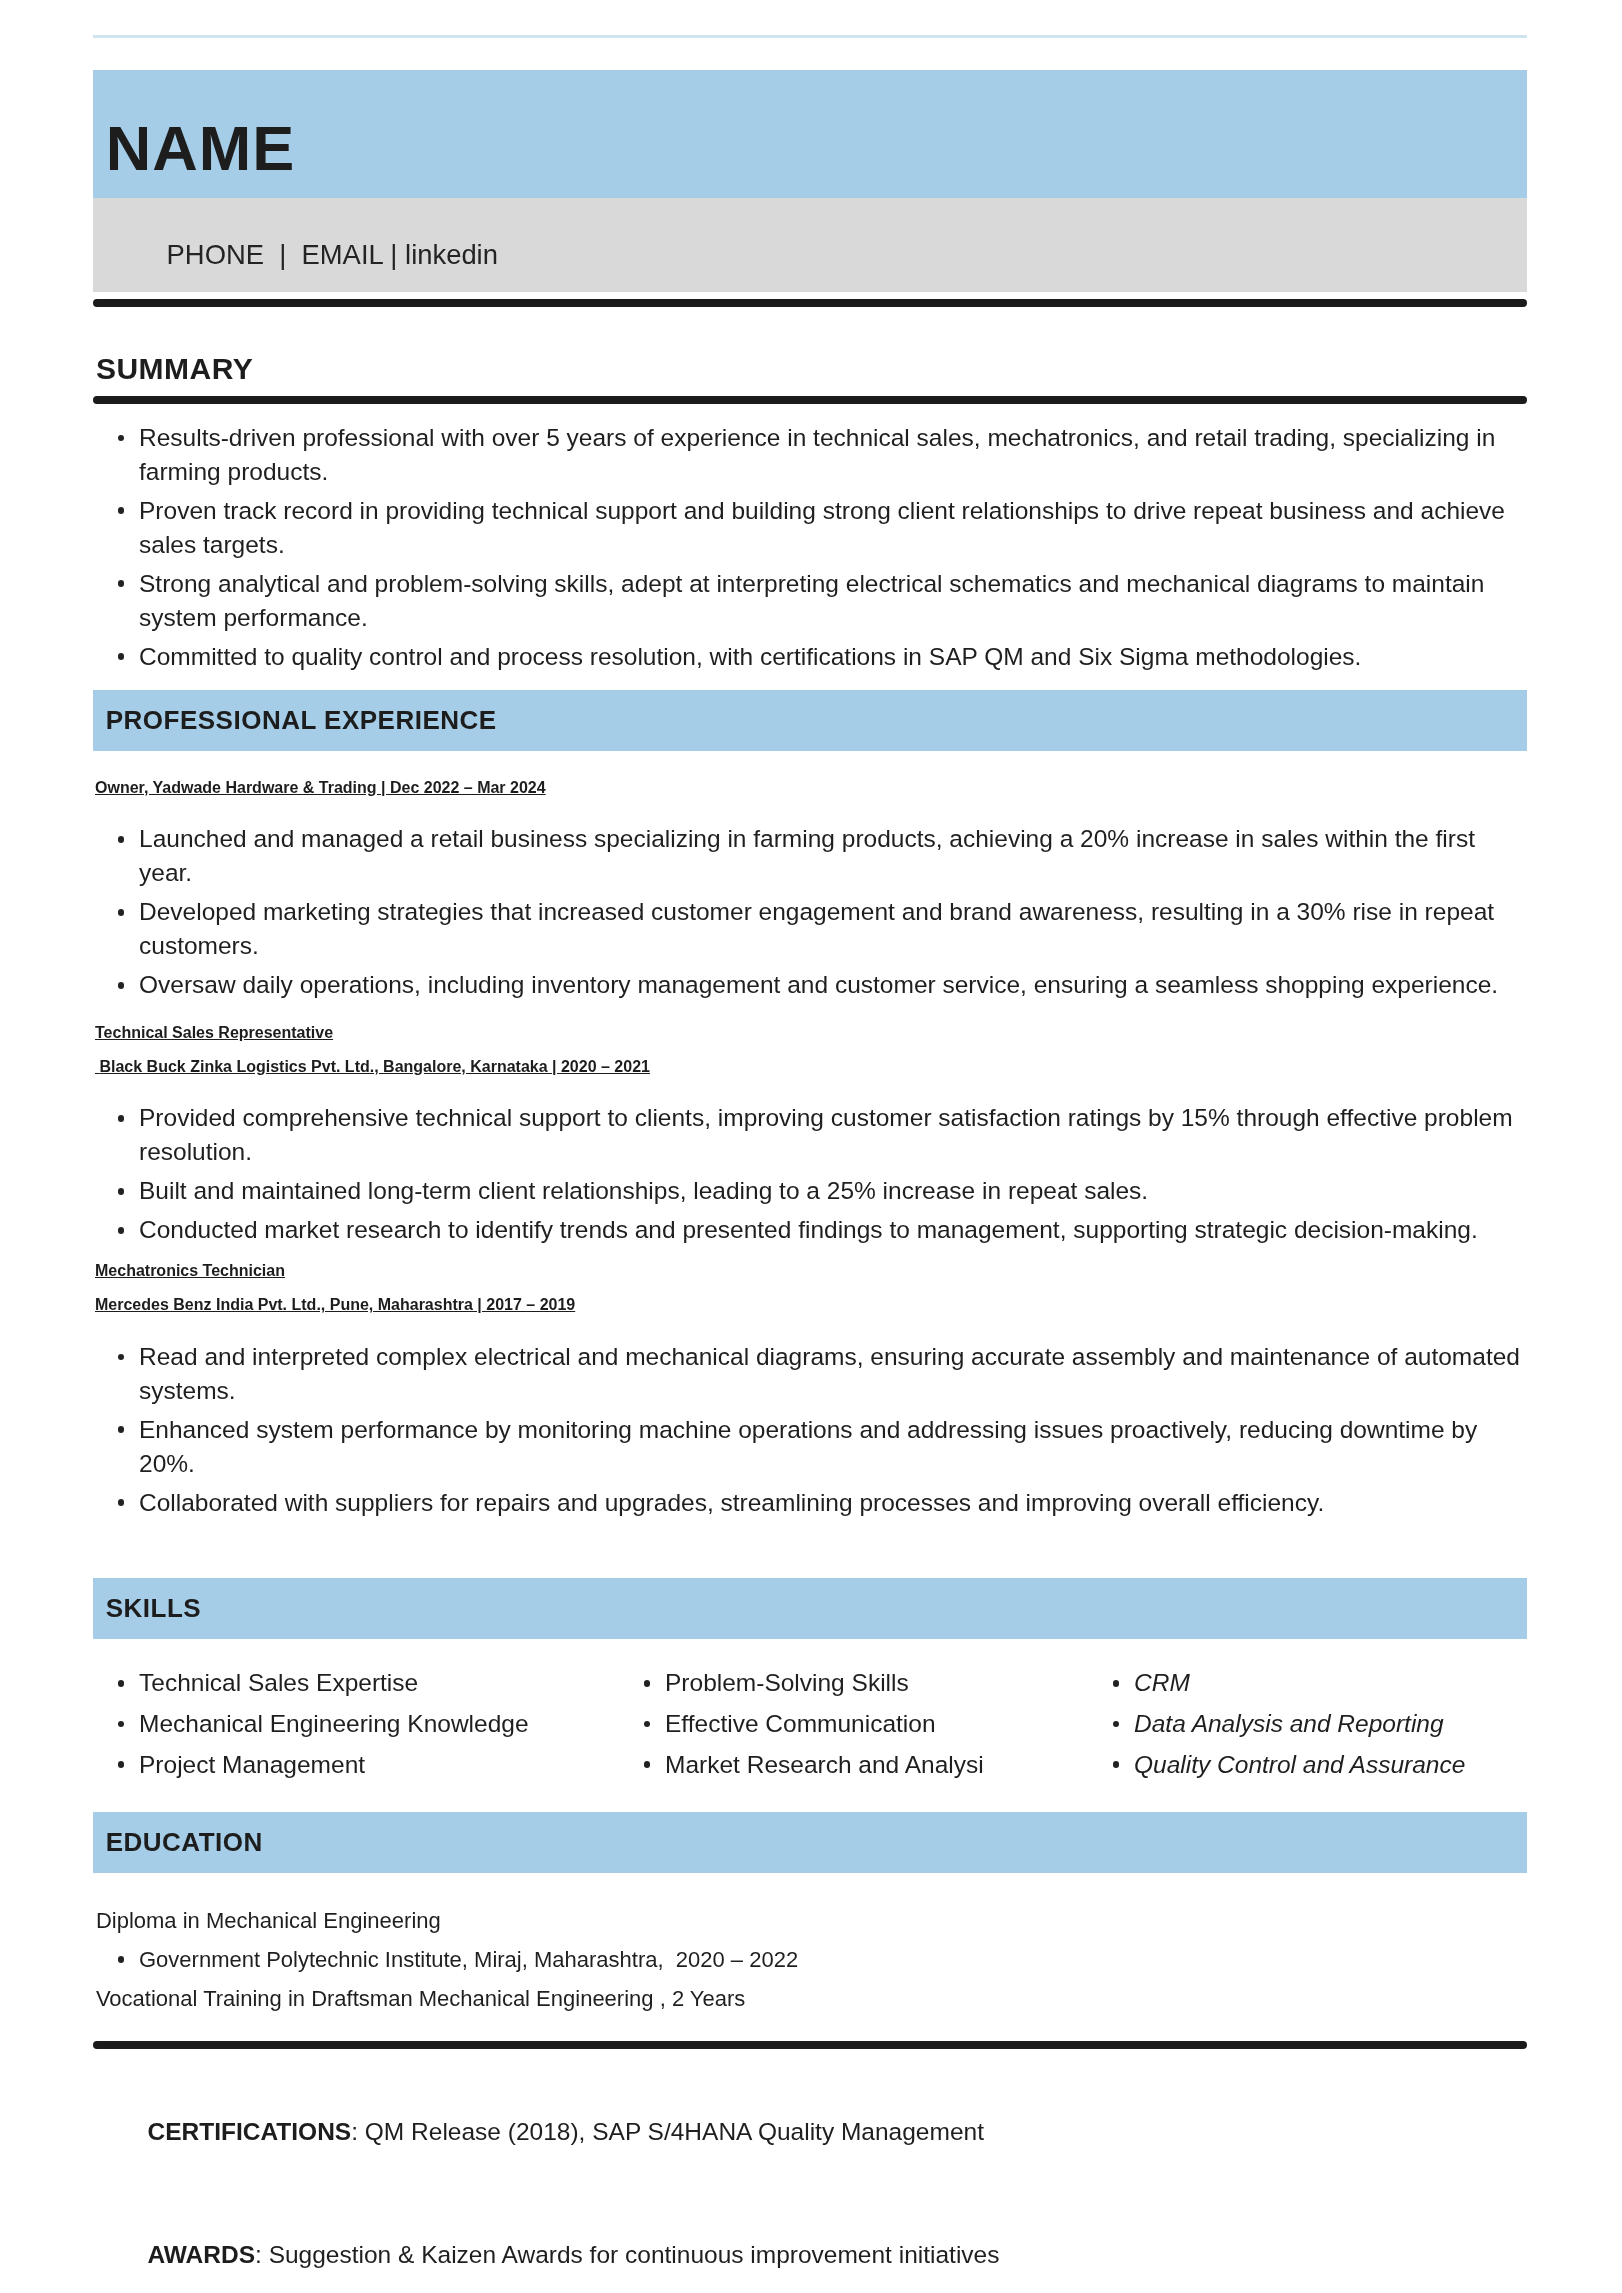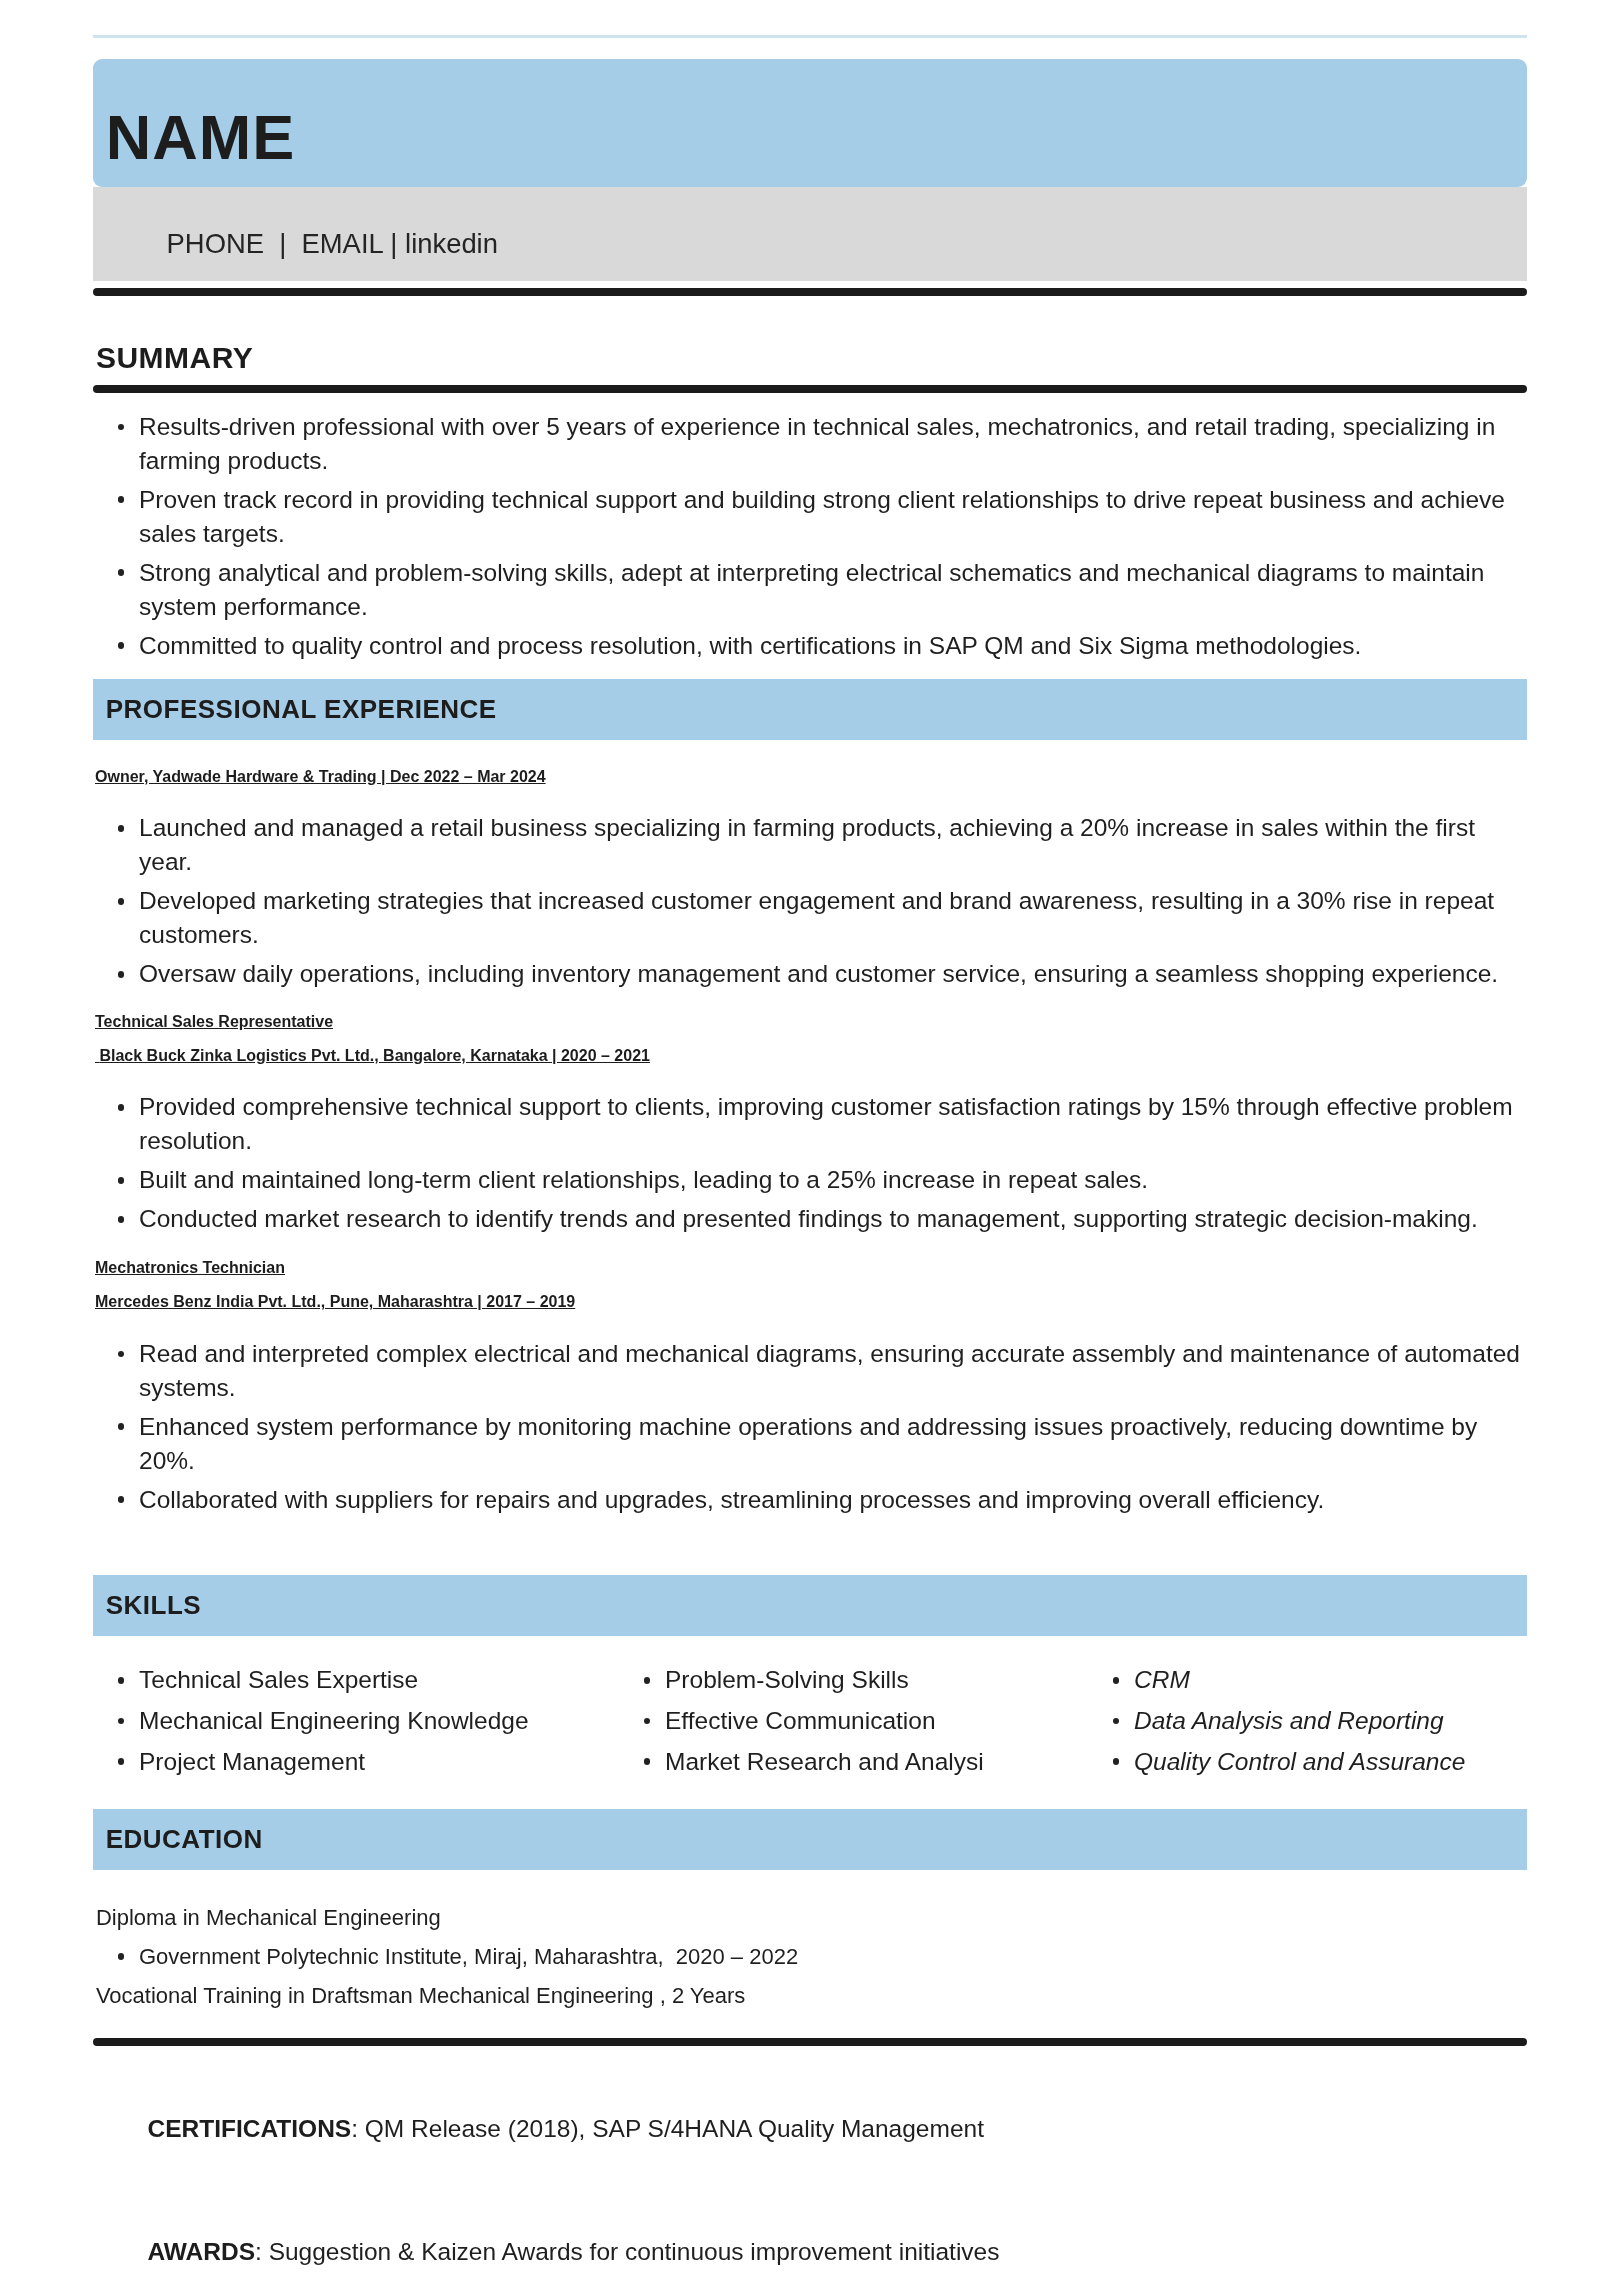--- a/index.html
+++ b/index.html
@@ -16,27 +16,26 @@
     width: 1434px;
     margin-left: 93px;
     padding-top: 35px;
   }
 
   
   .top-accent-line { height: 2.9px; background: #cfe4ee; }
 
   
   .name-band {
-    margin-top: 21px;
+    margin-top: 32px;
     height: 128px;
     background: #a5cde7;
     display: flex;
     align-items: flex-end;
     padding: 0 0 23.5px 12.7px;
-    border-radius: 9px;
   }
   .name-band h1 {
     font-size: 63px;
     font-weight: bold;
     line-height: 0.82;
     letter-spacing: 1px;
     color: #1d1d1d;
   }
   .contact-band {
     height: 94px;
@@ -109,21 +108,21 @@
     font-weight: bold;
     line-height: 34px;
     padding-left: 2px;
     white-space: pre-wrap;
     color: #1d1d1d;
     text-decoration: underline;
   }
   .job ul.bullets { margin-top: 17.6px; }
   .job.job1 { margin-top: 19.6px; }
   .job.job2 { margin-top: 13.7px; }
-  .job.job3 { margin-top: 15px; }
+  .job.job3 { margin-top: 7px; }
 
   
   .skills-grid {
     display: flex;
     margin-top: 27.4px;
     font-size: 24.5px;
   }
   .skills-grid ul.bullets li { margin-bottom: 6.9px; }
   .skills-col-1 { width: 526px; }
   .skills-col-2 { width: 469px; }

